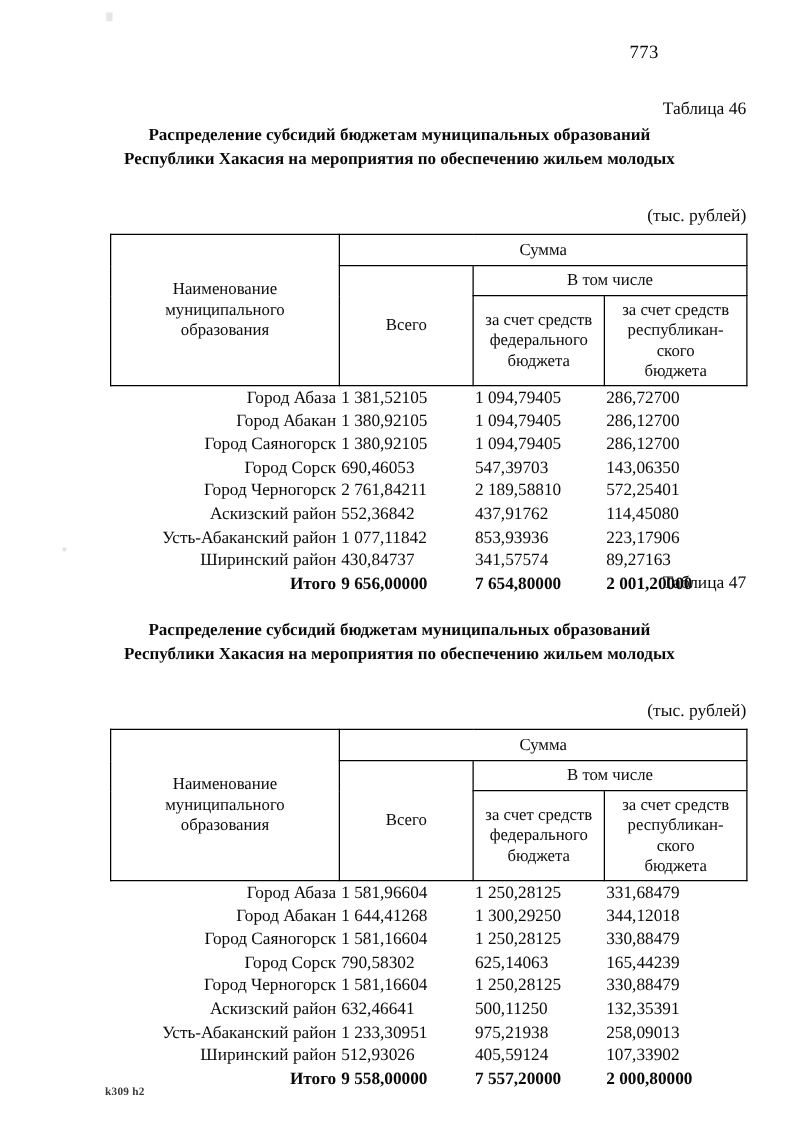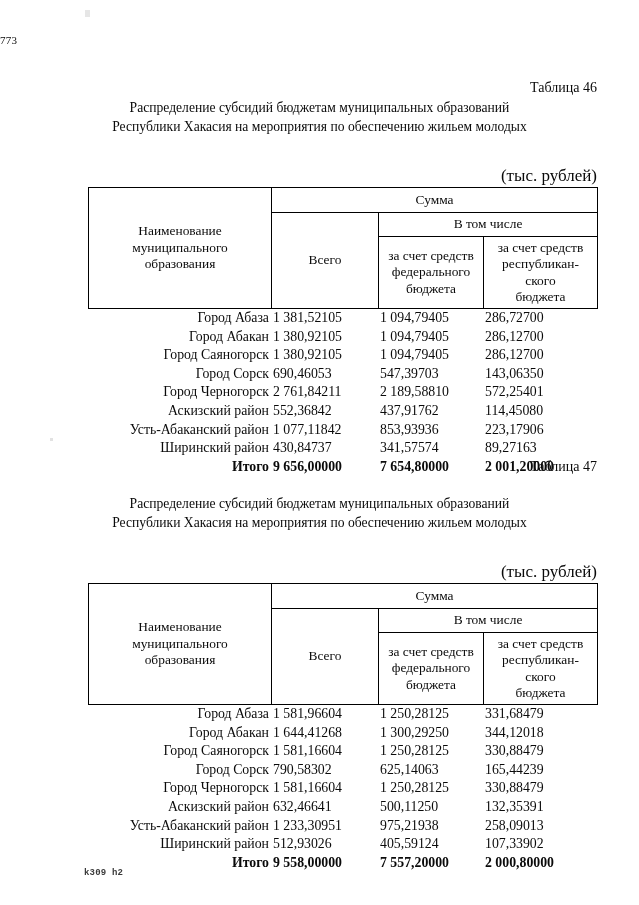--- a/index.html
+++ b/index.html
@@ -23,53 +23,53 @@
     width: 639px;
     height: 905px;
   }
 
   
   .page-number {
     position: absolute;
     top: 34px;
     left: 0;
     width: 527px;
-    text-align: left;
-    font-size: 11px;
+    text-align: right;
+    font-size: 15px;
     letter-spacing: 0.3px;
   }
 
   
   .table-label {
     position: absolute;
     right: 42px;
     font-size: 14px;
     white-space: nowrap;
   }
   .table-label.t46 { top: 63px; margin-top: 17px; }
   .table-label.t47 { top: 459px; }
 
   
   .doc-title {
     position: absolute;
     left: 69px;
     width: 501px;
     text-align: center;
-    font-weight: normal;
+    font-weight: bold;
     font-size: 13.6px;
     line-height: 18.6px;
   }
   .doc-title.t46 { top: 99px; }
   .doc-title.t47 { top: 495px; }
 
   
   .units {
     position: absolute;
     right: 42px;
-    font-size: 17px;
+    font-size: 14px;
     white-space: nowrap;
   }
   .units.t46 { top: 166px; }
   .units.t47 { top: 562px; }
 
   
   .table-block {
     position: absolute;
     left: 88px;
     width: 509px;
@@ -120,21 +120,21 @@
   table.data td.num  { text-align: left; padding-right: 7px; }
   table.data tr.total-row td { font-weight: bold; }
 
   
   .footer-note {
     position: absolute;
     left: 84px;
     top: 868px;
     font-size: 9px;
     font-weight: bold;
-    font-family: Liberation Mono, monospace;
+    font-family: Liberation Serif, serif;
     color: #3a3a3a;
     letter-spacing: 0.2px;
   }
 
   
   .scan-speck {
     position: absolute;
     left: 85px;
     top: 10px;
     width: 5px;

